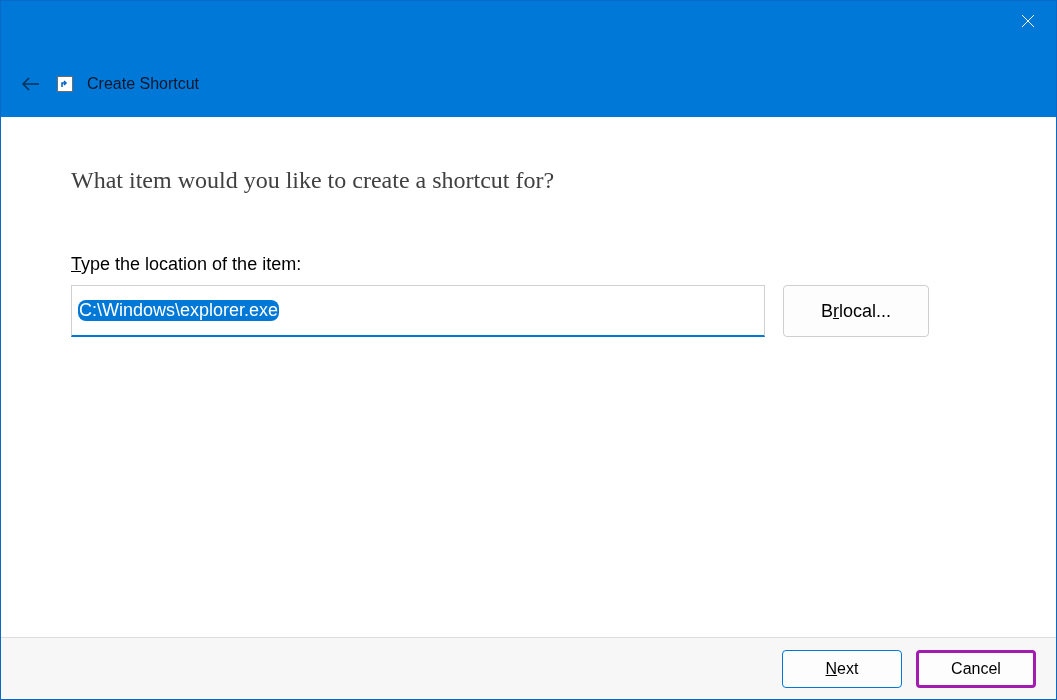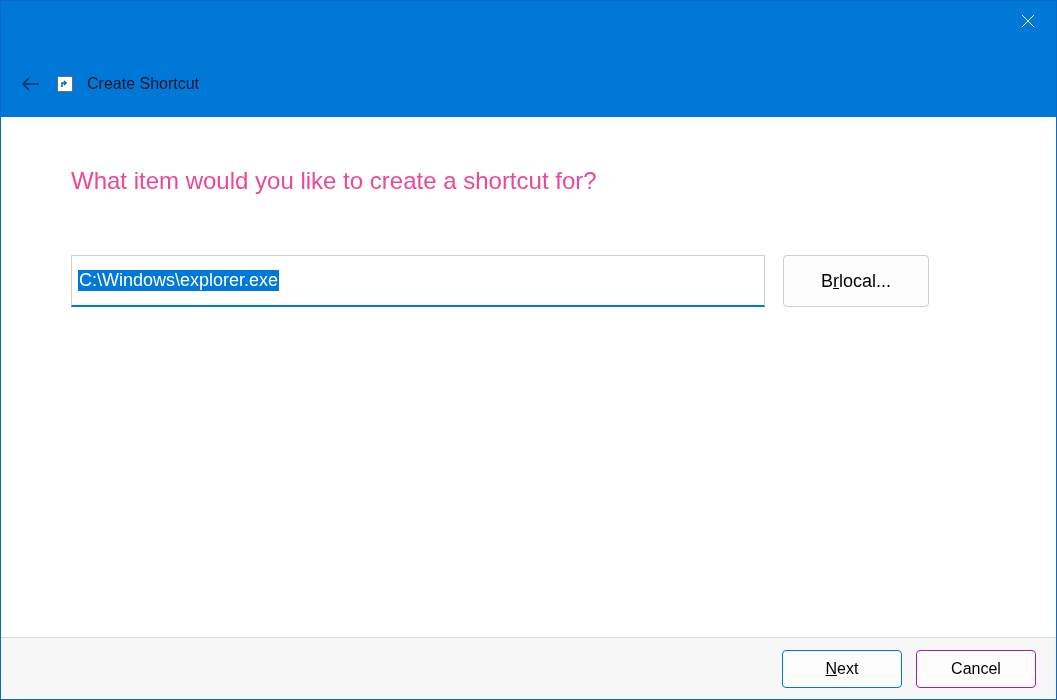--- a/index.html
+++ b/index.html
@@ -61,24 +61,25 @@
     font-size: 16px;
     color: #0f172a;
   }
   
   .content {
     flex: 1 1 auto;
     padding: 50px 60px 0 70px;
     background: #fff;
   }
   .heading {
-    color: #ec4899;
+    color: #404040;
     font-size: 24px;
     font-weight: 400;
     margin: 0 0 60px 0;
+    font-family: Liberation Serif, serif;
   }
   .desc {
     font-size: 18px;
     line-height: 1.55;
     margin: 0 0 55px 0;
     max-width: 920px;
   }
   .field-label {
     font-size: 18px;
     margin-bottom: 10px;
@@ -96,20 +97,21 @@
     border: 1px solid #d0d0d0;
     border-bottom: 2px solid #0078d7;
     padding: 0 6px;
     display: flex; align-items: center;
     font-size: 18px;
   }
   .path-input .sel {
     background: #0078d7;
     color: #fff;
     padding: 0 1px;
+    border-radius: 8px;
   }
   .browse-btn {
     flex: 0 0 146px;
     height: 52px;
     border: 1px solid #cfcfcf;
     background: #fdfdfd;
     border-radius: 4px;
     display: flex; align-items: center; justify-content: center;
     font-size: 18px;
     cursor: pointer;
@@ -125,21 +127,21 @@
     background: #f7f7f7;
     display: flex;
     justify-content: flex-end;
     align-items: center;
     gap: 14px;
     padding-right: 20px;
   }
   .footer-btn {
     width: 120px;
     height: 38px;
-    border: 1px solid #a21caf;
+    border: 3px solid #a21caf;
     background: #fdfdfd;
     border-radius: 4px;
     display: flex; align-items: center; justify-content: center;
     font-size: 16px;
     cursor: pointer;
   }
   .footer-btn.primary {
     border: 1px solid #0078d7;
   }
   .footer-btn .ul { text-decoration: underline; }
@@ -171,20 +173,23 @@
         <polyline points="4,2 6,4 4,6"></polyline>
       </svg>
     </div>
     <div class="header-title">Create Shortcut</div>
   </div>
 
   <div class="content">
     <h1 class="heading">What item would you like to create a shortcut for?</h1>
 
 
+    <div class="field-label">
+      <span class="ul">T</span><span>ype the location of the item:</span>
+    </div>
 
     <div class="input-row">
       <div class="path-input">
         <span class="sel">C:\Windows\explorer.exe</span>
       </div>
       <div class="browse-btn">
         <span>B</span>
           <span class="ul">r</span>
           <span>local...</span>
       </div>

